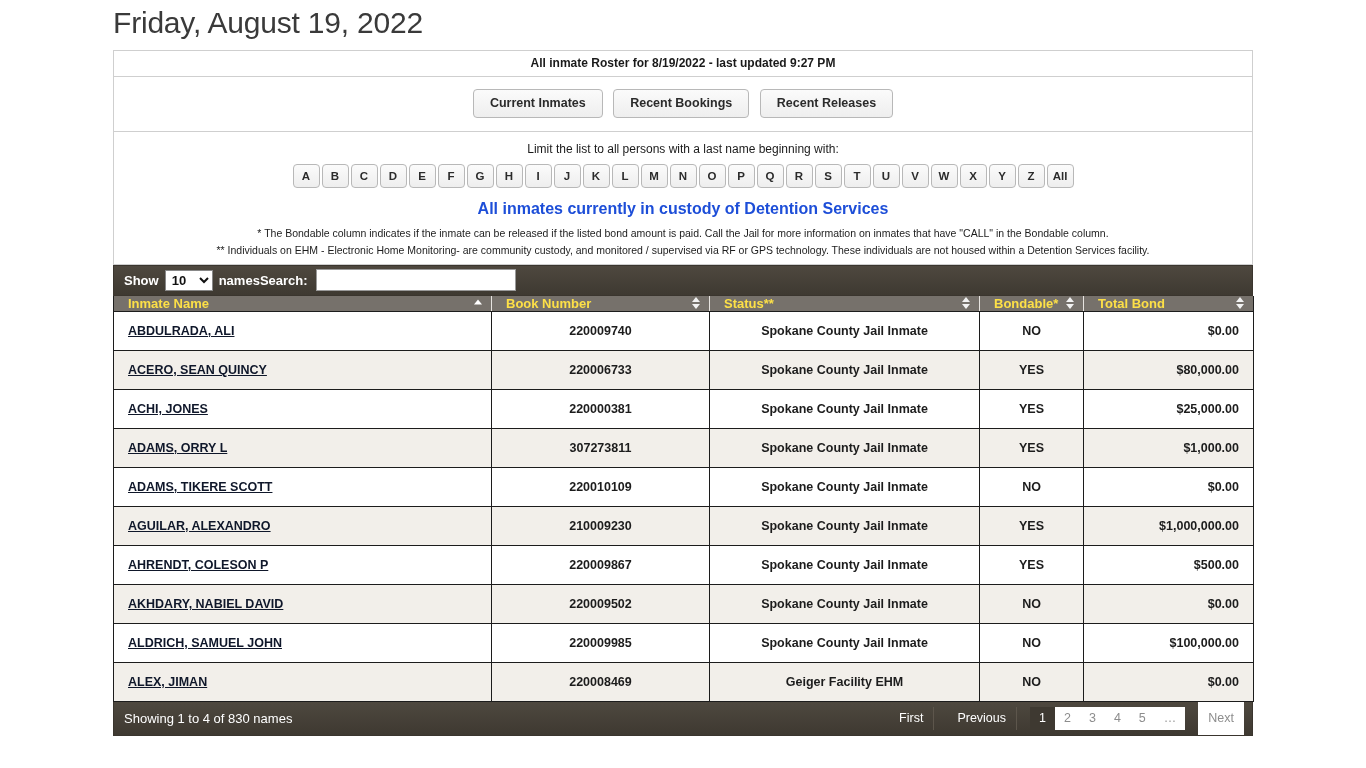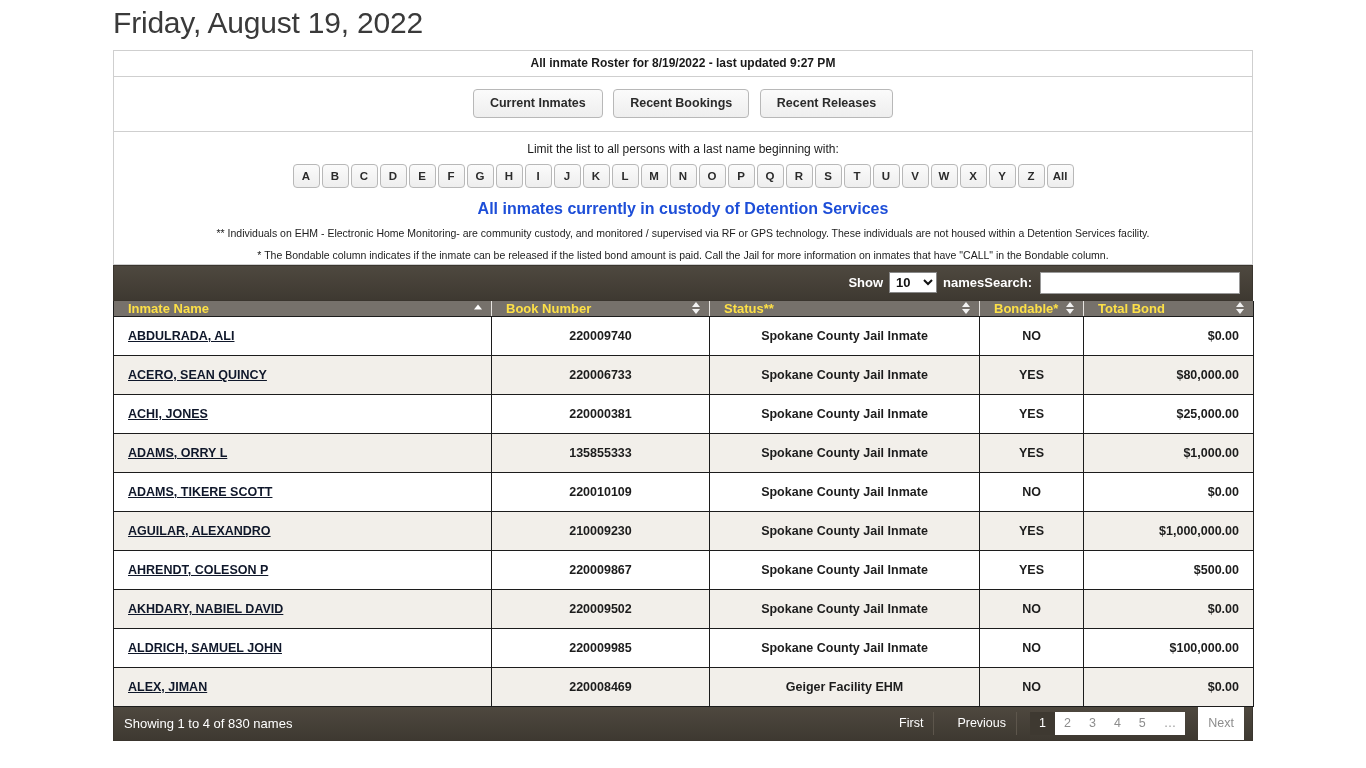--- a/index.html
+++ b/index.html
@@ -94,24 +94,24 @@
     font-size: 10.5px;
     color: #1c1c1c;
     padding: 1px 10px 2px;
     line-height: 1.35;
   }
   .footnote.second { padding-bottom: 7px; }
   
   .control-bar {
     background: linear-gradient(#4e483f, #3e3931);
     border: 1px solid #3a352e;
-    height: 36px;
+    height: 31px;
     display: flex;
     align-items: center;
-    justify-content: flex-end;
+    justify-content: flex-start;
     padding: 0 12px 0 10px;
     color: #ffffff;
   }
   .show-group, .search-group {
     display: flex;
     align-items: center;
     font-size: 13px;
     font-weight: bold;
     color: #ffffff;
   }
@@ -269,22 +269,22 @@
       <button class="btn">Current Inmates</button>
       <button class="btn">Recent Bookings</button>
       <button class="btn">Recent Releases</button>
     </div>
   </div>
 
   <div class="panel last">
     <div class="limit-label">Limit the list to all persons with a last name beginning with:</div>
     <div class="alpha-row" id="alpha-row"><span class="alpha">A</span><span class="alpha">B</span><span class="alpha">C</span><span class="alpha">D</span><span class="alpha">E</span><span class="alpha">F</span><span class="alpha">G</span><span class="alpha">H</span><span class="alpha">I</span><span class="alpha">J</span><span class="alpha">K</span><span class="alpha">L</span><span class="alpha">M</span><span class="alpha">N</span><span class="alpha">O</span><span class="alpha">P</span><span class="alpha">Q</span><span class="alpha">R</span><span class="alpha">S</span><span class="alpha">T</span><span class="alpha">U</span><span class="alpha">V</span><span class="alpha">W</span><span class="alpha">X</span><span class="alpha">Y</span><span class="alpha">Z</span><span class="alpha">All</span></div>
     <div class="custody-note">All inmates currently in custody of Detention Services</div>
+    <div class="footnote">* The Bondable column indicates if the inmate can be released if the listed bond amount is paid. Call the Jail for more information on inmates that have "CALL" in the Bondable column.</div>
     <div class="footnote second">** Individuals on EHM - Electronic Home Monitoring- are community custody, and monitored / supervised via RF or GPS technology. These individuals are not housed within a Detention Services facility.</div>
-    <div class="footnote">* The Bondable column indicates if the inmate can be released if the listed bond amount is paid. Call the Jail for more information on inmates that have "CALL" in the Bondable column.</div>
   </div>
 
   <div class="control-bar">
     <div class="show-group">
       <span>Show</span>
       <select class="len-select" id="len-select"><option>10</option><option>25</option><option>50</option><option>100</option></select>
       <span>names</span>
     </div>
     <div class="search-group">
       <span>Search:</span>
@@ -355,21 +355,21 @@
         </tr>
         <tr>
           <td class="c-name"><a href="#">ACHI, JONES</a></td>
           <td class="c-book">220000381</td>
           <td class="c-status">Spokane County Jail Inmate</td>
           <td class="c-bond">YES</td>
           <td class="c-total">$25,000.00</td>
         </tr>
         <tr>
           <td class="c-name"><a href="#">ADAMS, ORRY L</a></td>
-          <td class="c-book">135855333</td>
+          <td class="c-book">307273811</td>
           <td class="c-status">Spokane County Jail Inmate</td>
           <td class="c-bond">YES</td>
           <td class="c-total">$1,000.00</td>
         </tr>
         <tr>
           <td class="c-name"><a href="#">ADAMS, TIKERE SCOTT</a></td>
           <td class="c-book">220010109</td>
           <td class="c-status">Spokane County Jail Inmate</td>
           <td class="c-bond">NO</td>
           <td class="c-total">$0.00</td>

